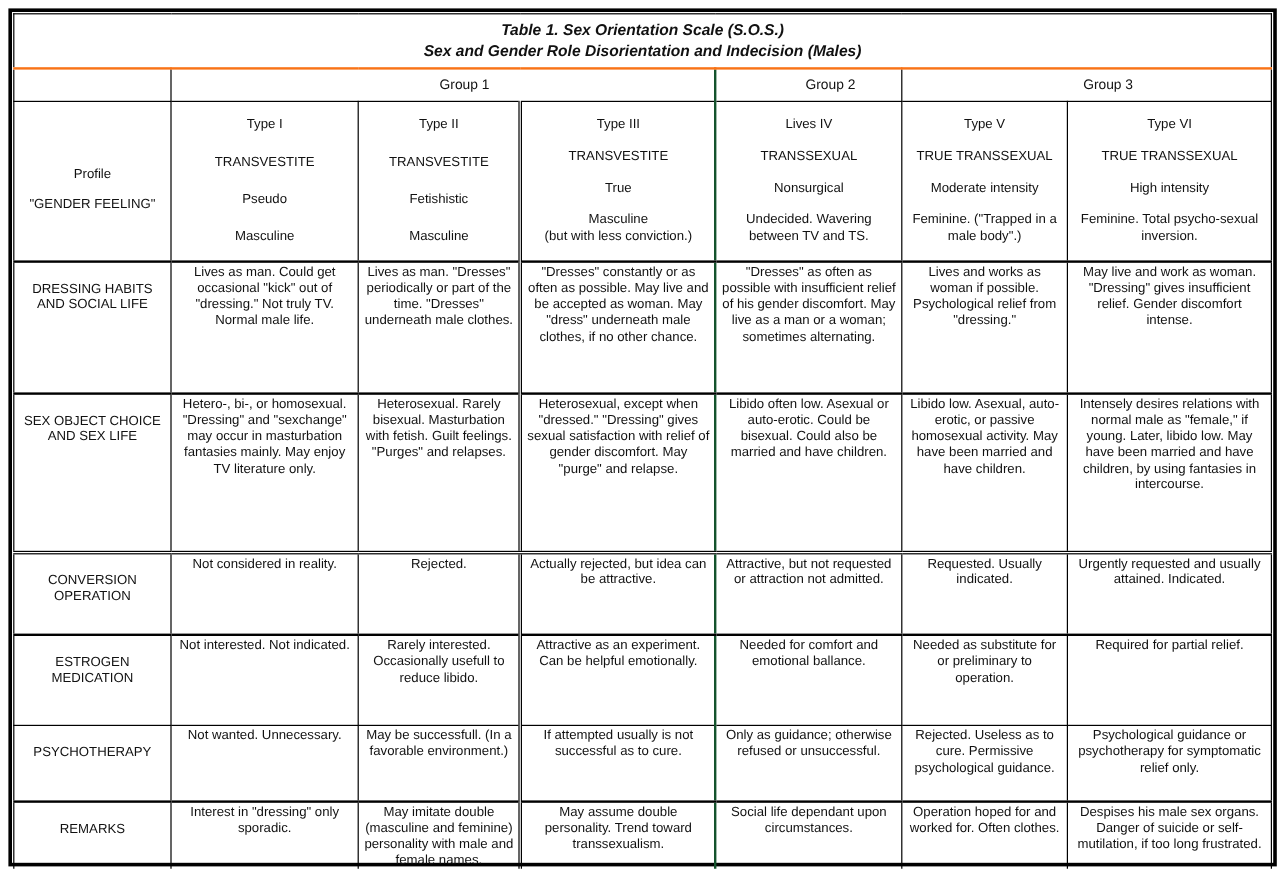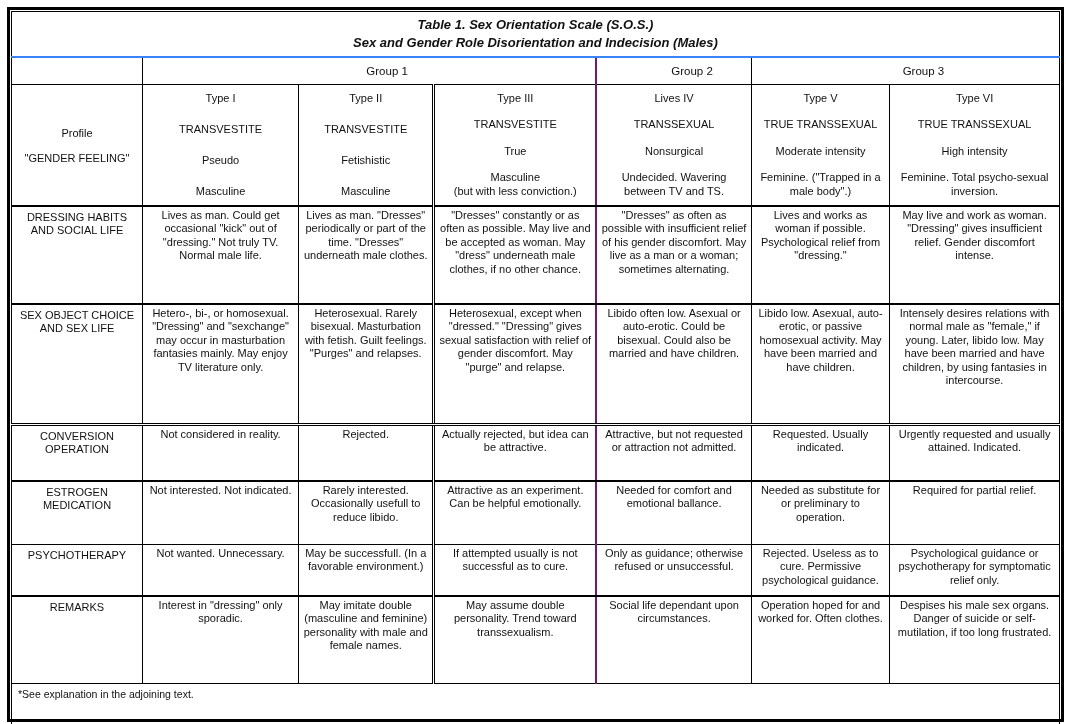--- a/index.html
+++ b/index.html
@@ -25,25 +25,25 @@
   col.c-t2 { width: 12.9%; }
   col.c-t3 { width: 15.5%; }
   col.c-t4 { width: 14.8%; }
   col.c-t5 { width: 13.2%; }
   col.c-t6 { width: 16.2%; }
 
   
   tr.hb2 > td { border-bottom-width: 2px; }
   tr.hb-dbl > td { border-bottom: 3px double #000; }
   td.dbl-left { border-left: 3px double #000; }
-  td.thick-left { border-left: 2px solid #701a75; }
+  td.thick-left { border-left: 2px solid #14532d; }
 
   
   tr.title-row td {
-    height: 40px; vertical-align: middle; border-bottom: 2px solid #3b82f6;
+    height: 40px; vertical-align: middle; border-bottom: 2px solid #f97316;
   }
   .title-line { font-weight: bold; font-style: italic; font-size: 13px; line-height: 1.4; }
   tr.group-row td { height: 22px; vertical-align: middle; font-size: 11.5px; padding-left: 40px; }
   tr.type-row td { height: 114px; vertical-align: middle; }
   .type-stack {
     display: flex; flex-direction: column; justify-content: space-between;
     height: 106px; align-items: center;
   }
   .type-stack > div { white-space: pre-line; }
   .profile-label { white-space: pre-line; line-height: 2.3; }
@@ -51,21 +51,21 @@
   tr.sexobj-row td { height: 112px; }
   tr.kinsey-row td { height: 20px; vertical-align: middle; }
   tr.conversion-row td { height: 48px; }
   tr.estrogen-row td { height: 56px; }
   tr.psych-row td { height: 44px; }
   tr.remarks-row td { height: 80px; }
   tr.footer-row td {
     height: 36px; text-align: left; font-size: 10.5px; line-height: 1.5;
     padding: 3px 6px; vertical-align: top;
   }
-  td.label-col { padding-top: 4px; }
+  td.label-col { padding-top: 16px; }
 </style>
 </head>
 <body>
 
 <div class="page">
   <div class="frame">
     <table class="sos">
       <colgroup>
         <col class="c-label">
           <col class="c-t1">

